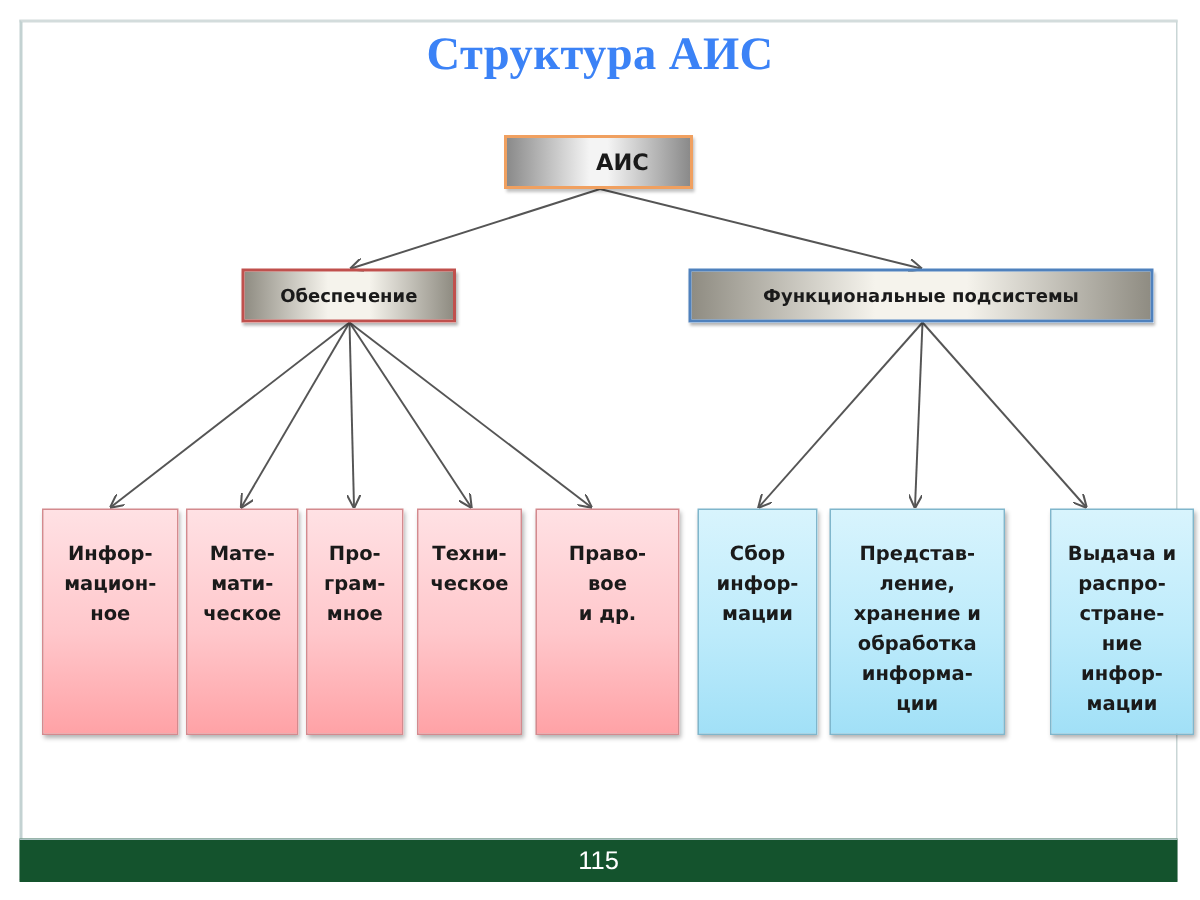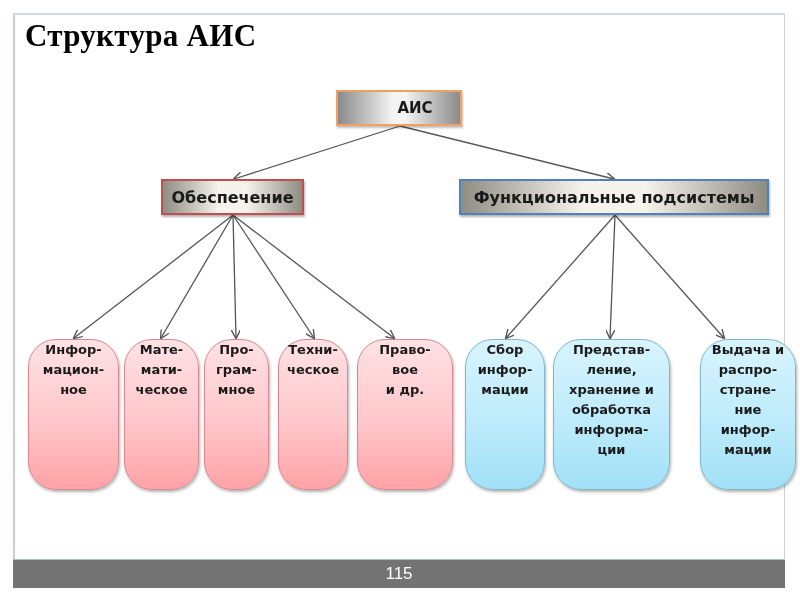--- a/index.html
+++ b/index.html
@@ -7,61 +7,60 @@
       width: 800px; height: 600px; position: relative; overflow: hidden;
       background: #ffffff;
       font-family: "DejaVu Sans", sans-serif;
     }
     .frame {
       position: absolute; left: 13px; top: 13px; width: 772px; height: 574px;
       border: 1px solid #c9d6d6; border-left: 2px solid #c3d2d2; border-top: 2px solid #d3dcdc;
       box-sizing: border-box; background: #ffffff;
     }
     .title {
-      position: absolute; left: 0; top: 18px; width: 750px; text-align: left;
-      font-family: "Liberation Serif", serif; font-weight: bold; font-size: 31px; color: #000000;
+      position: absolute; left: 0; top: 18px; width: 750px; text-align: center;
+      font-family: "Liberation Serif", serif; font-weight: bold; font-size: 31px; color: #3b82f6;
       letter-spacing: 0.3px;
     }
     .box {
       position: absolute; box-sizing: border-box; text-align: center;
       font-family: "DejaVu Sans", sans-serif; font-weight: bold; color: #1a1a1a;
       display: flex; align-items: center; justify-content: center;
     }
     .root {
       left: 336px; top: 90px; width: 126px; height: 36px; font-size: 15px;
       border: 2px solid #f0a060;
       background: linear-gradient(to right, #8a8a8a 0%, #f4f4f4 45%, #f4f4f4 55%, #8a8a8a 100%);
       box-shadow: 1px 2px 2px rgba(0,0,0,0.25);
       padding-left: 32px;
     }
     .mid {
-      top: 179px; height: 36px; font-size: 16px;
+      top: 179px; height: 36px; font-size: 12px;
       background: linear-gradient(to right, #8f8c82 0%, #f5f3ec 40%, #f5f3ec 60%, #8f8c82 100%);
       box-shadow: 1px 2px 2px rgba(0,0,0,0.3);
     }
     .mid-left { left: 161px; width: 143px; border: 2px solid #c0504d; }
     .mid-right { left: 459px; width: 310px; border: 2px solid #4f81bd; }
     .leaf {
       top: 339px; height: 151px; font-size: 13px; line-height: 20px;
-      align-items: flex-start; padding-top: 0; white-space: pre-line;
+      align-items: flex-start; padding-top: 20px; white-space: pre-line;
       box-shadow: 1px 2px 3px rgba(0,0,0,0.3);
-      border-radius: 28px;
     }
     .leaf.pink {
       background: linear-gradient(to bottom, #ffe1e4 0%, #ffc7cb 55%, #ffa2a6 100%);
       border: 1px solid #d48a8e;
     }
     .leaf.blue {
       background: linear-gradient(to bottom, #d8f4fd 0%, #bdebfb 55%, #a1e0f7 100%);
       border: 1px solid #7fb6cc;
     }
     svg.arrows { position: absolute; left: 0; top: 0; width: 800px; height: 600px; }
     .footer {
       position: absolute; left: 13px; top: 559px; width: 772px; height: 28px;
-      background: #737373; border-top: 1px solid #a9c2c2;
+      background: #14532d; border-top: 1px solid #a9c2c2;
       color: #ffffff; font-family: "Liberation Sans", sans-serif; font-size: 17px;
       display: flex; align-items: center; justify-content: center;
     }
   </style>
 </head>
 <body>
 
 <div class="frame"></div>
 
 <div class="title" style="left:25px;">Структура АИС</div>

